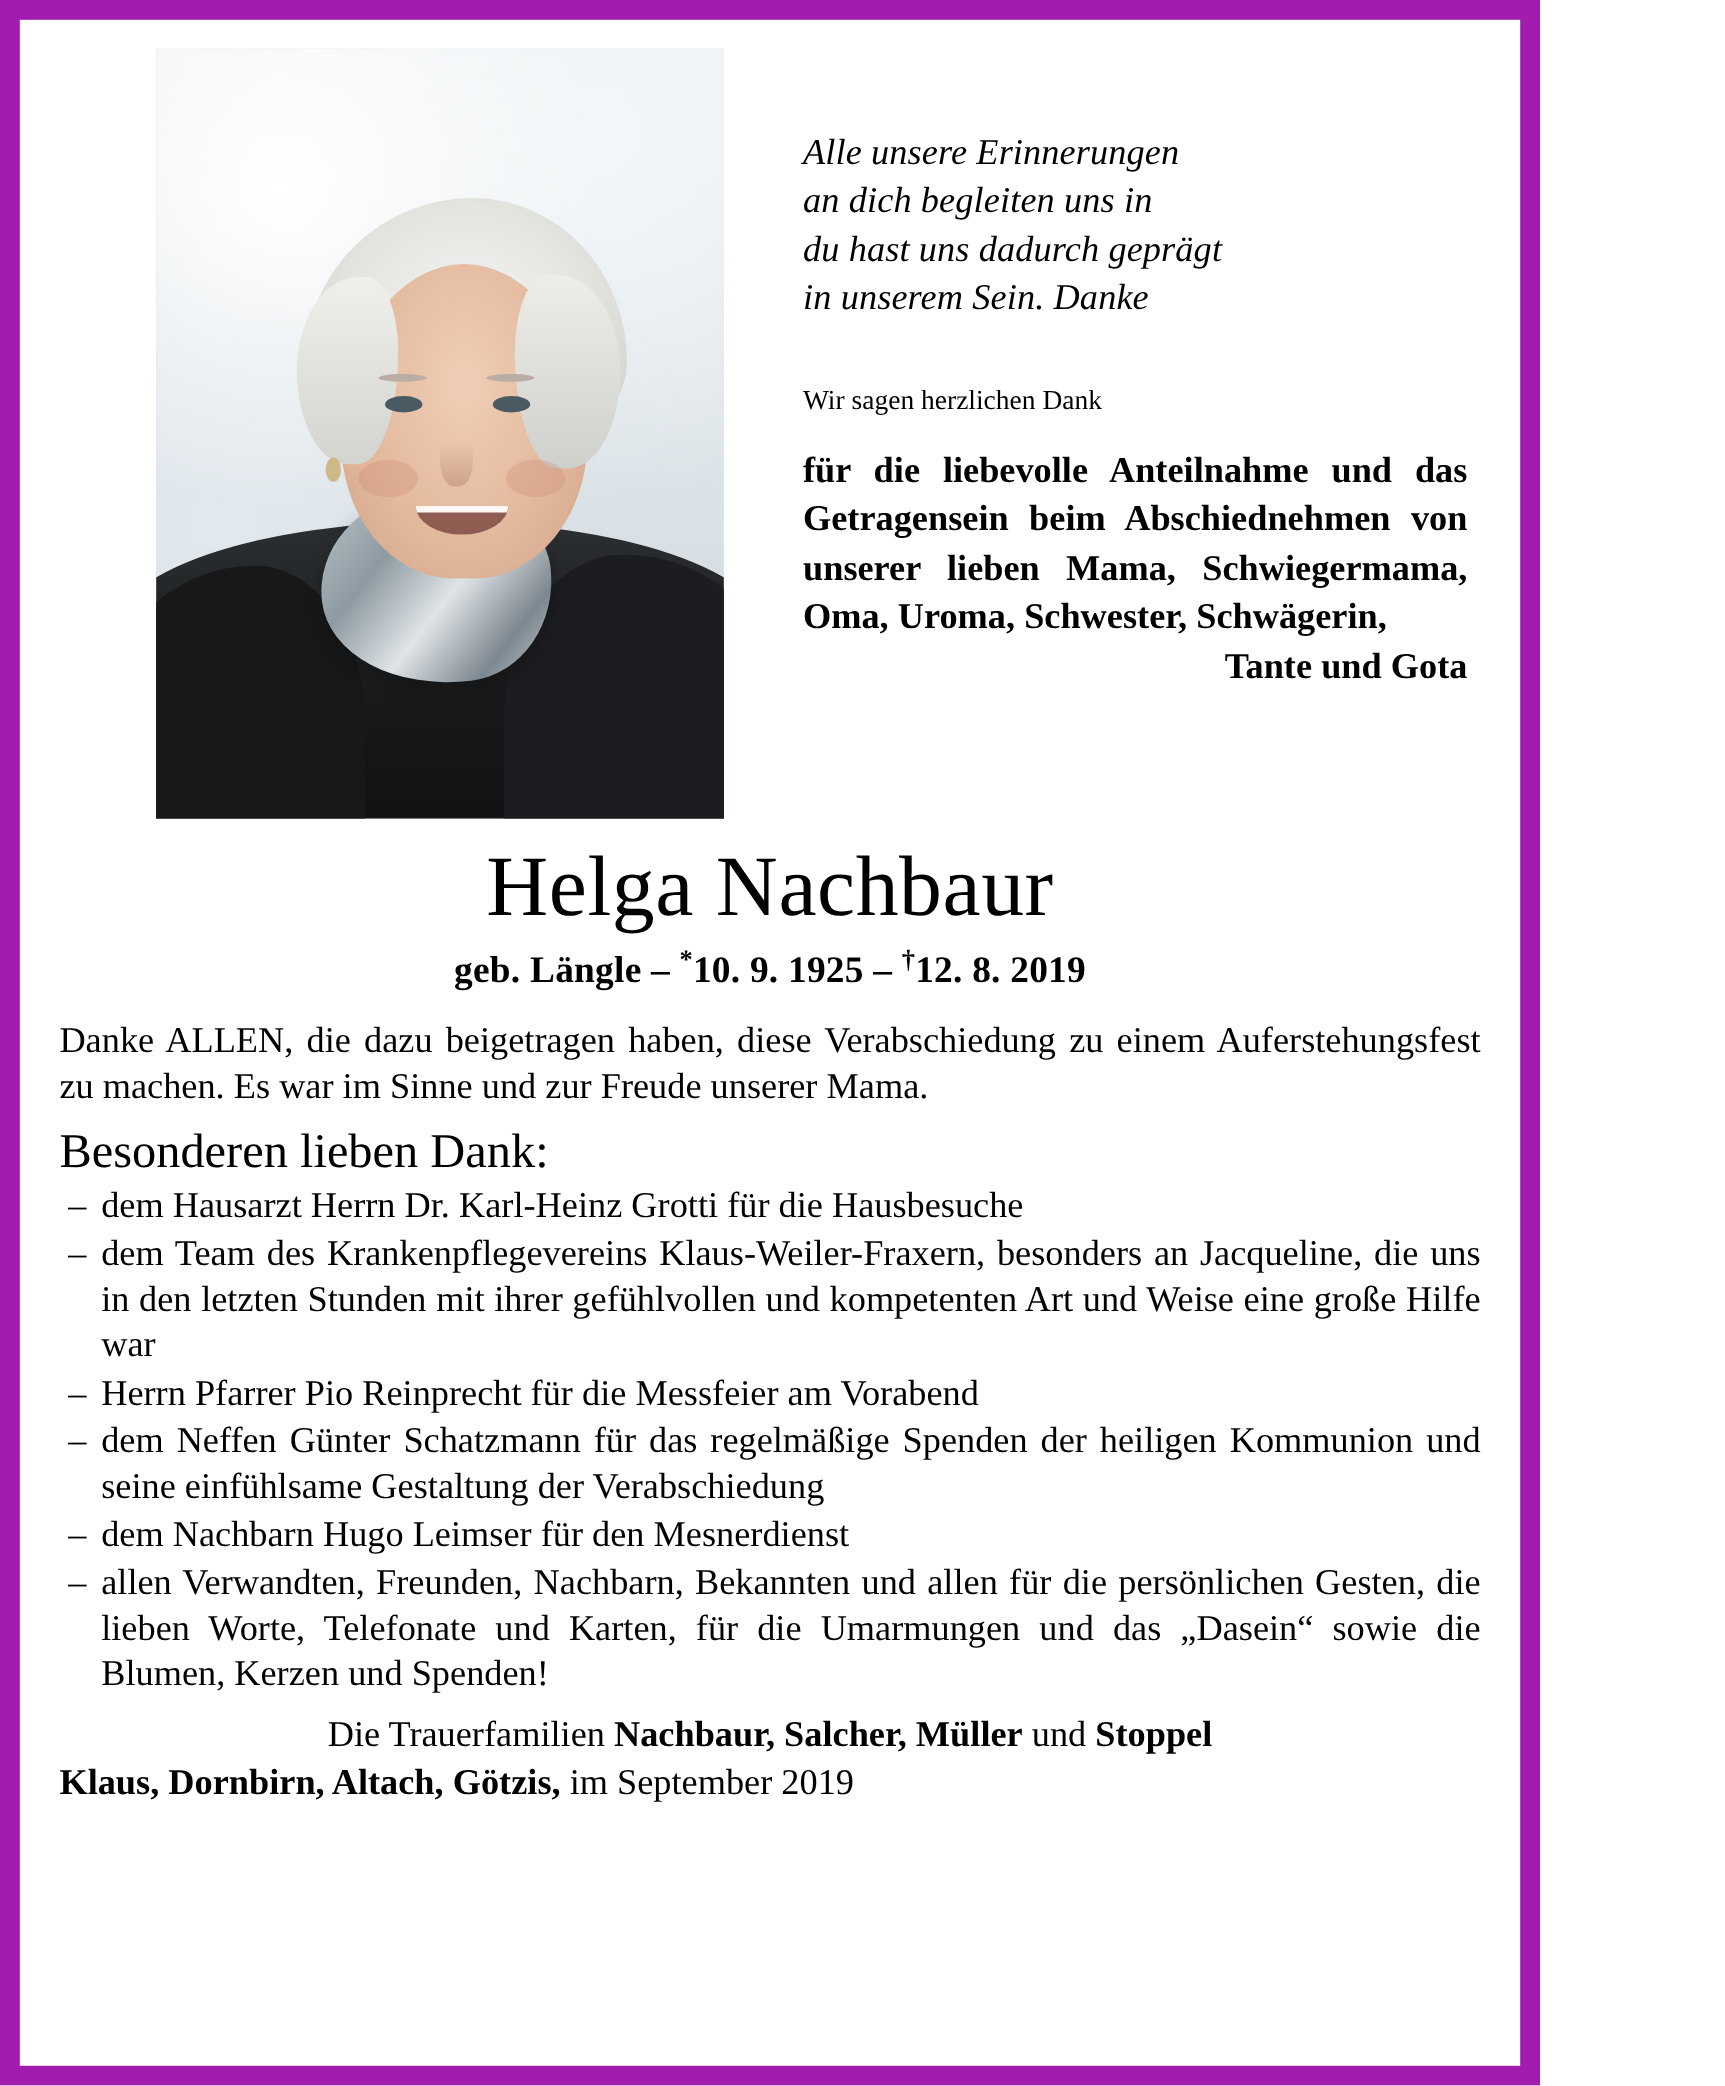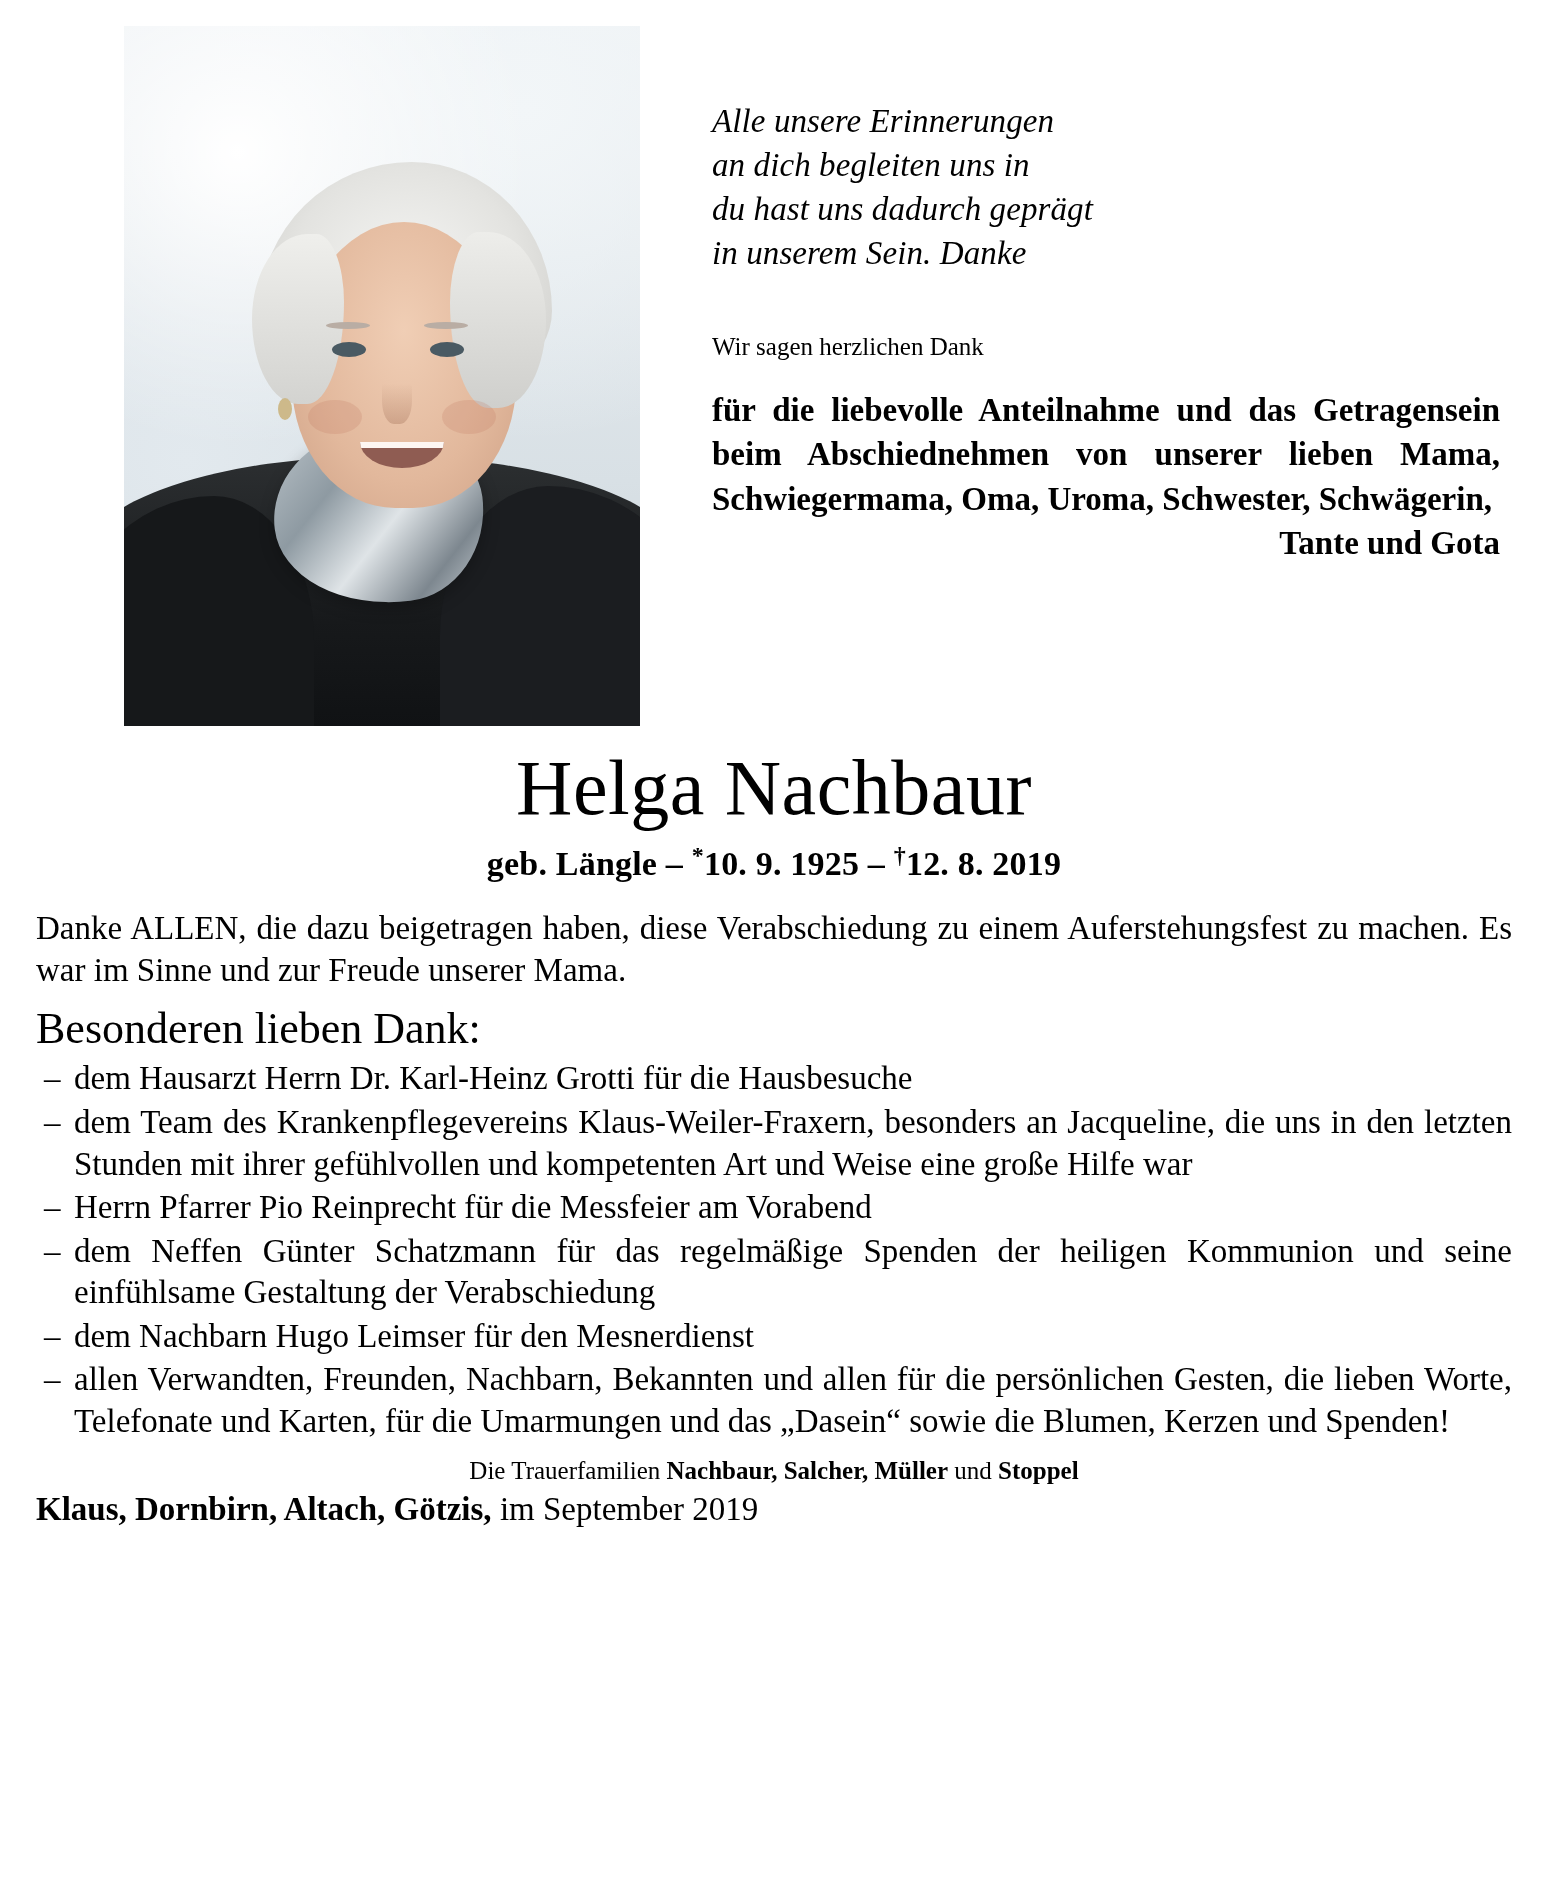--- a/index.html
+++ b/index.html
@@ -10,23 +10,24 @@
   body {
     width: 1568px;
     height: 1896px;
     font-family: "Liberation Serif", serif;
     color: #000000;
     overflow: hidden;
   }
 
   .obituary-frame {
     box-sizing: border-box;
-    width: 1548px;
+    width: 1400px;
     height: 1896px;
-    background: #14532d;
+    background: #a21caf;
+    padding: 18px;
   }
   .obituary-card {
     box-sizing: border-box;
     width: 100%;
     height: 100%;
     background: #ffffff;
     padding: 26px 36px 20px 36px;
     position: relative;
   }
 
@@ -242,21 +243,21 @@
     content: "–";
     position: absolute;
     left: 8px;
     top: 0;
   }
   ul.thank-list li:last-child { }
 
   .family {
     margin-top: 12px;
     text-align: center;
-    font-size: 25px;
+    font-size: 33px;
     line-height: 1.3;
   }
   .family b { font-weight: bold; }
   .places {
     margin-top: 4px;
     font-size: 33px;
   }
   .places b { font-weight: bold; }
 </style>
 </head>

